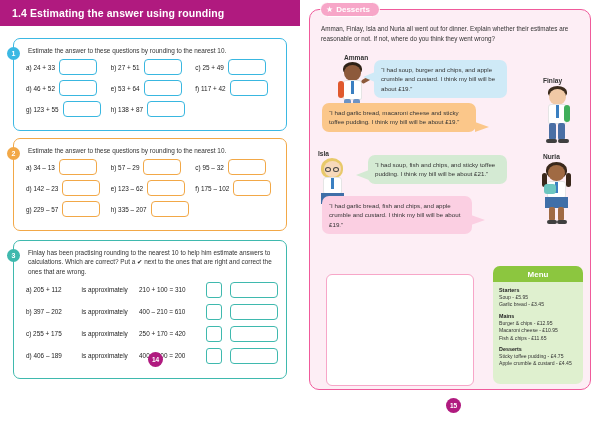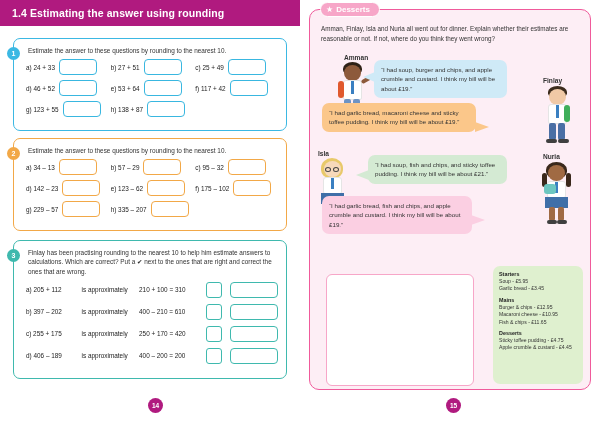--- a/index.html
+++ b/index.html
@@ -6,21 +6,21 @@
   body {
     width: 600px; height: 423px;
     font-family: "Liberation Sans", sans-serif;
     background: #ffffff;
     overflow: hidden;
     position: relative;
   }
   .spread { display: flex; width: 600px; height: 423px; }
 
   
-  .page-left { width: 300px; height: 423px; position: relative; background: #fff; }
+  .page-left { width: 300px; height: 377px; position: relative; background: #fff; }
   .chapter-header {
     background: #b01a7f; color: #fff;
     height: 26px; display: flex; align-items: center;
     padding-left: 12px; border-top-right-radius: 0;
   }
   .chapter-header .title { font-size: 10.5px; font-weight: bold; letter-spacing: .1px; }
 
   .ex-box {
     position: absolute; left: 13px; width: 274px;
     border: 1.4px solid #39b7e0; border-radius: 7px; background: #fff;
@@ -327,20 +327,21 @@
         <div class="leg" style="left:22px; top:45px; width:6px; height:14px; background:#a06a43;"></div>
         <div class="leg" style="left:11px; top:58px; width:10px; height:4px; background:#3f3f3f; border-radius:2px;"></div>
         <div class="leg" style="left:21px; top:58px; width:10px; height:4px; background:#3f3f3f; border-radius:2px;"></div>
       </div>
       <div class="bubble pink" style="left:12px; top:186px; width:150px;">“I had garlic bread, fish and chips, and apple crumble and custard. I think my bill will be about £19.”</div>
       <div class="tail" style="left:161px; top:205px; border-top:5px solid transparent; border-bottom:5px solid transparent; border-left:14px solid #fbcfe2;"></div>
 
       <div class="answer-area"></div>
 
       <div class="menu-card">
+        <div class="menu-head">Menu</div>
         <div class="menu-body">
           <div class="menu-sec-title">Starters</div>
           <div class="menu-line">Soup - £5.95</div>
           <div class="menu-line">Garlic bread - £3.45</div>
 
           <div class="menu-sec-title">Mains</div>
           <div class="menu-line">Burger &amp; chips - £12.95</div>
           <div class="menu-line">Macaroni cheese  - £10.95</div>
           <div class="menu-line">Fish &amp; chips - £11.65</div>
 

